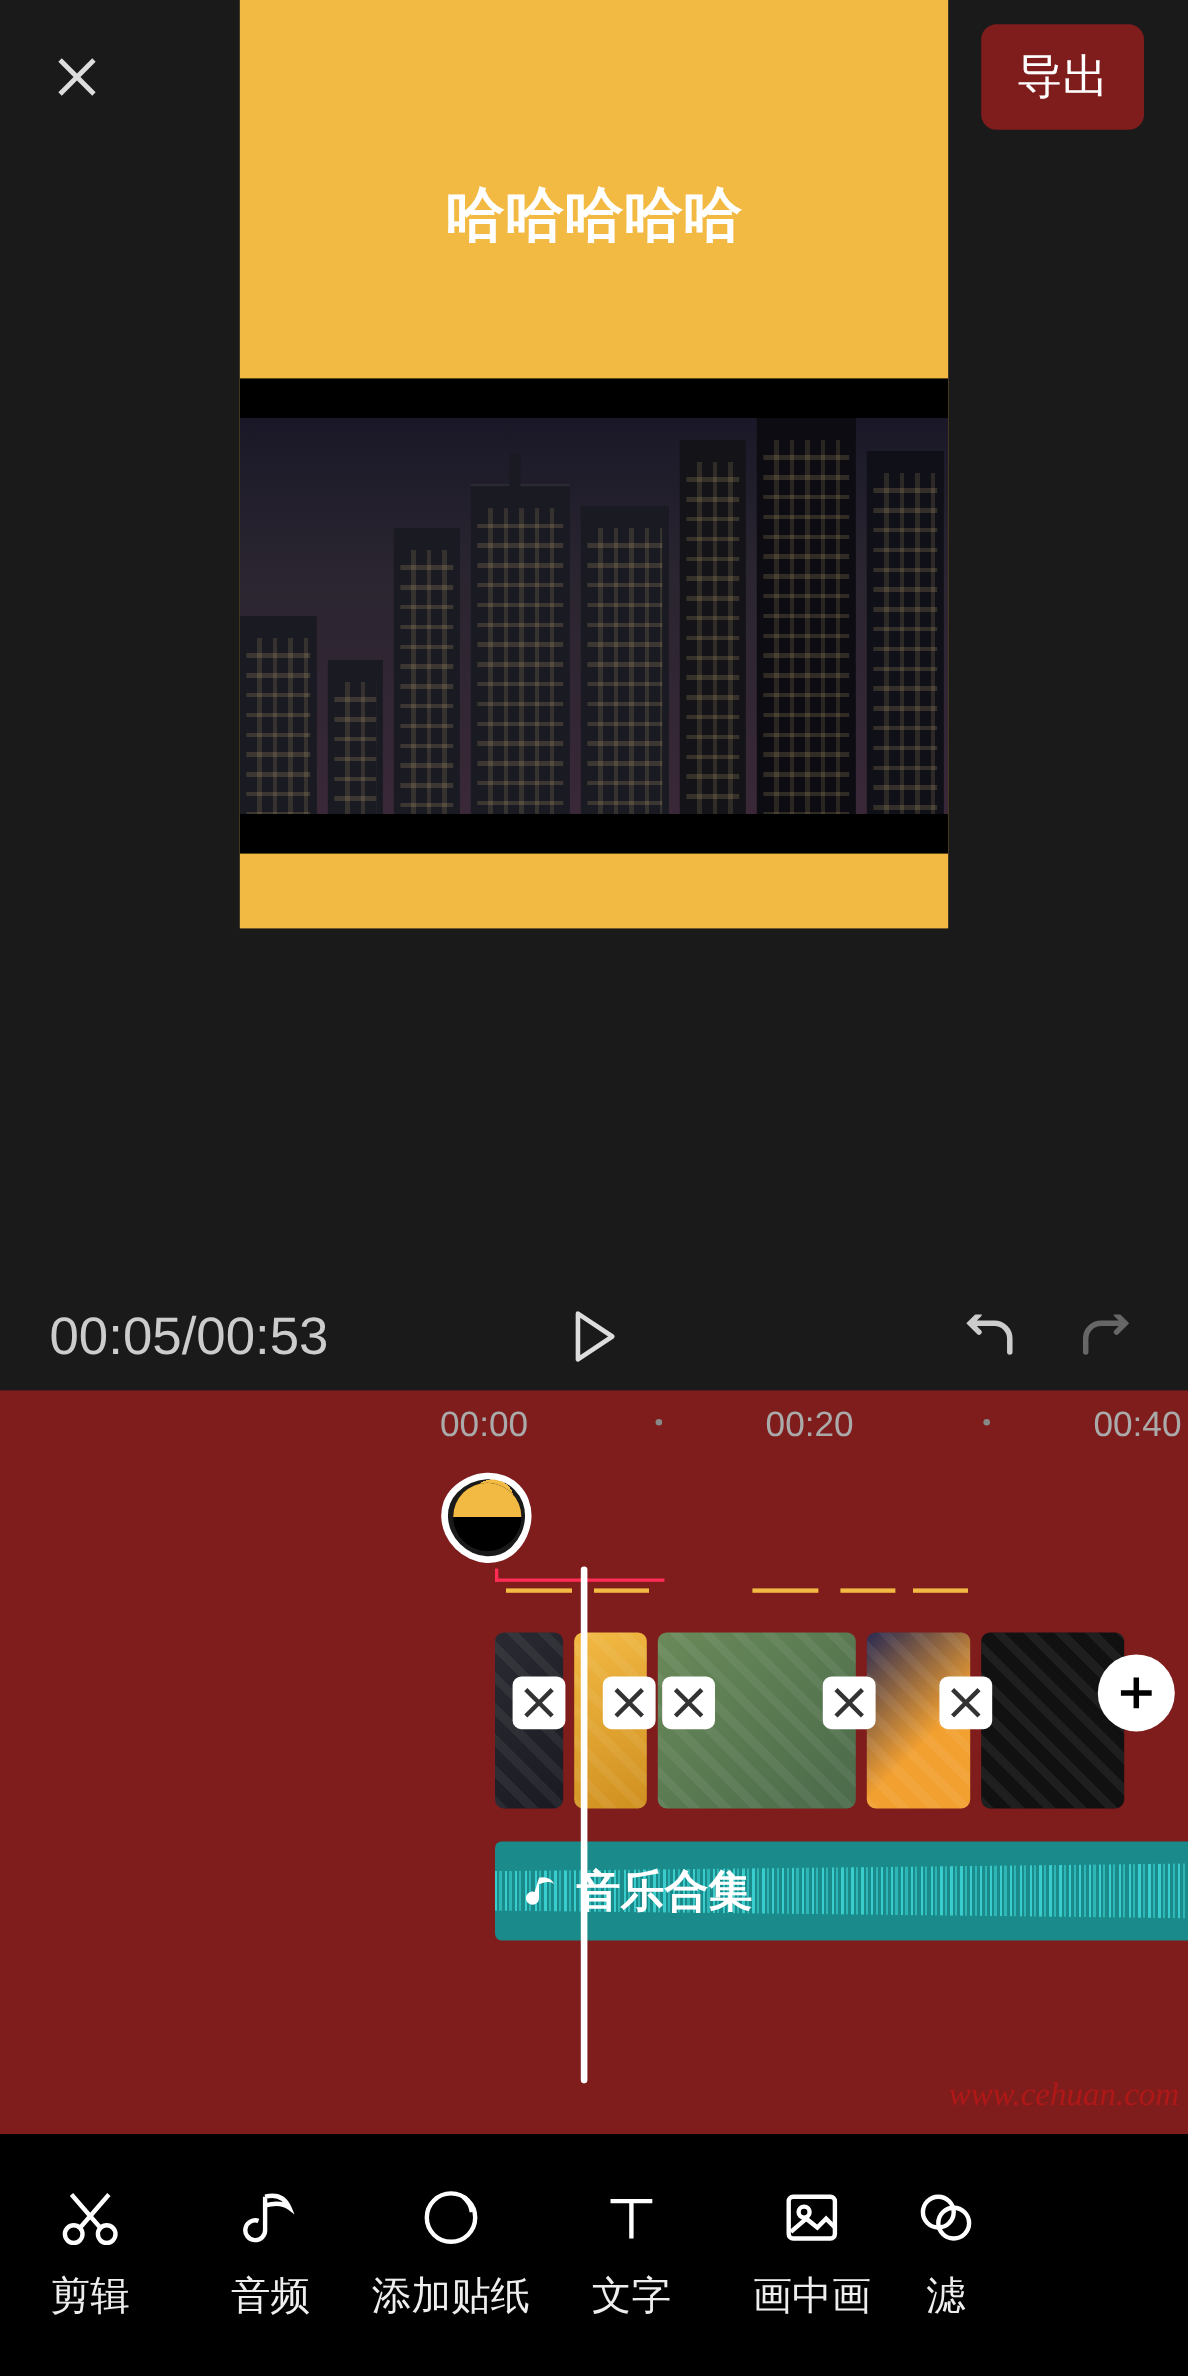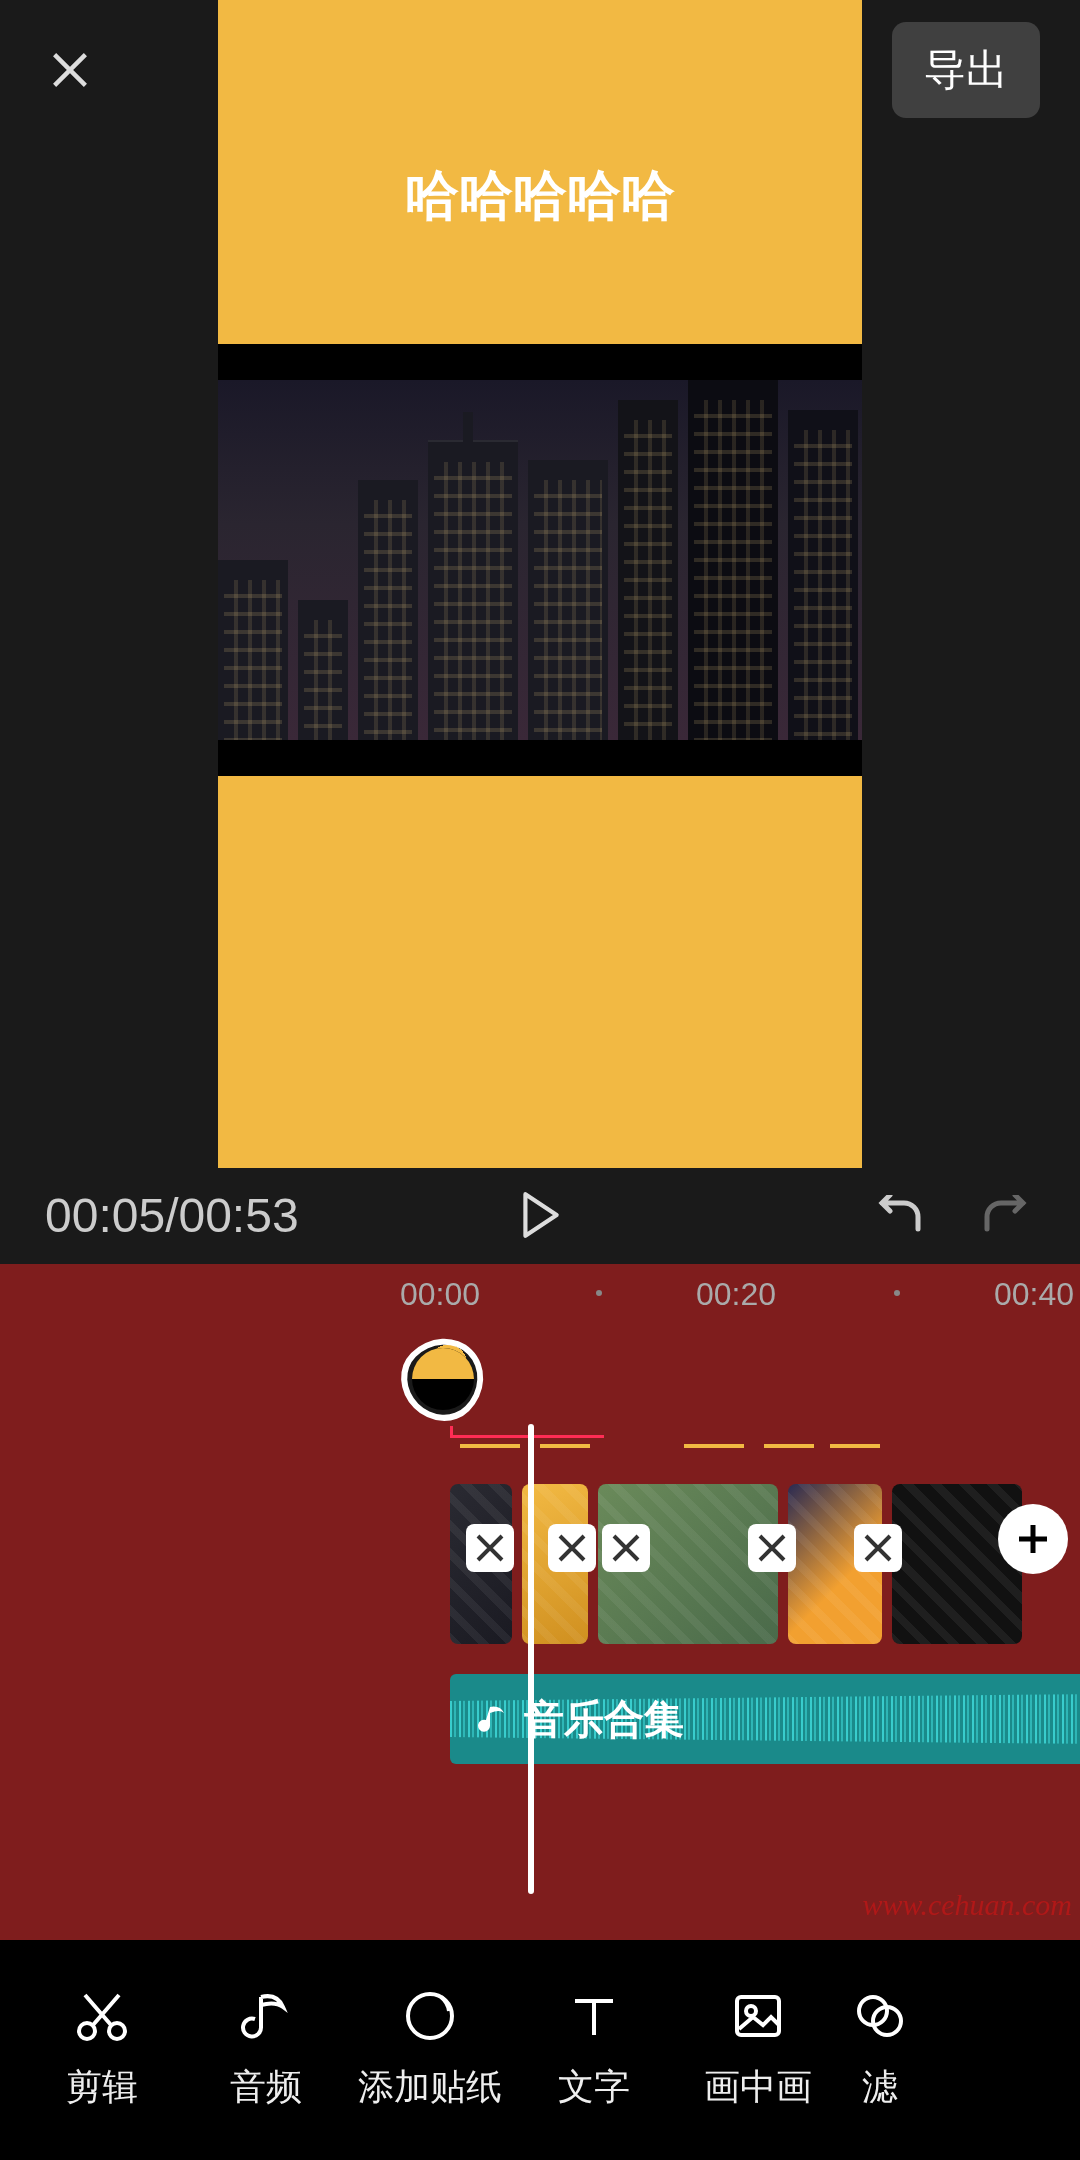--- a/index.html
+++ b/index.html
@@ -32,38 +32,38 @@
   .header-right {
     display: flex; align-items: center; gap: 40px;
   }
   .fullscreen-btn {
     width: 60px; height: 60px;
     display: flex; align-items: center; justify-content: center;
     cursor: pointer;
   }
   .fullscreen-btn svg { width: 48px; height: 48px; stroke: #bbb; stroke-width: 4; fill: none; }
   .export-btn {
-    background: #404040;
+    background: #7f1d1d;
     color: #fff;
     border: none;
     border-radius: 14px;
     padding: 20px 32px;
     font-size: 42px;
     font-weight: 500;
     cursor: pointer;
   }
 
   
   .preview-wrapper {
     position: absolute;
     top: 0;
     left: 50%;
     transform: translateX(-50%);
     width: 644px;
-    height: 1168px;
+    height: 844px;
     background: #f2b943;
     display: flex;
     flex-direction: column;
     overflow: hidden;
   }
   .preview-title {
     position: absolute;
     top: 160px;
     left: 0; right: 0;
     text-align: center;
@@ -332,21 +332,20 @@
   }
 
   
   .bottom-bar {
     position: absolute;
     bottom: 0; left: 0; right: 0;
     height: 220px;
     background: #000;
     display: flex;
     align-items: center;
-    padding-left: 20px;
   }
   .tool {
     flex: 0 0 164px;
     display: flex;
     flex-direction: column;
     align-items: center;
     gap: 20px;
     cursor: pointer;
   }
   .tool svg { width: 54px; height: 54px; stroke: #fff; stroke-width: 4; fill: none; }

